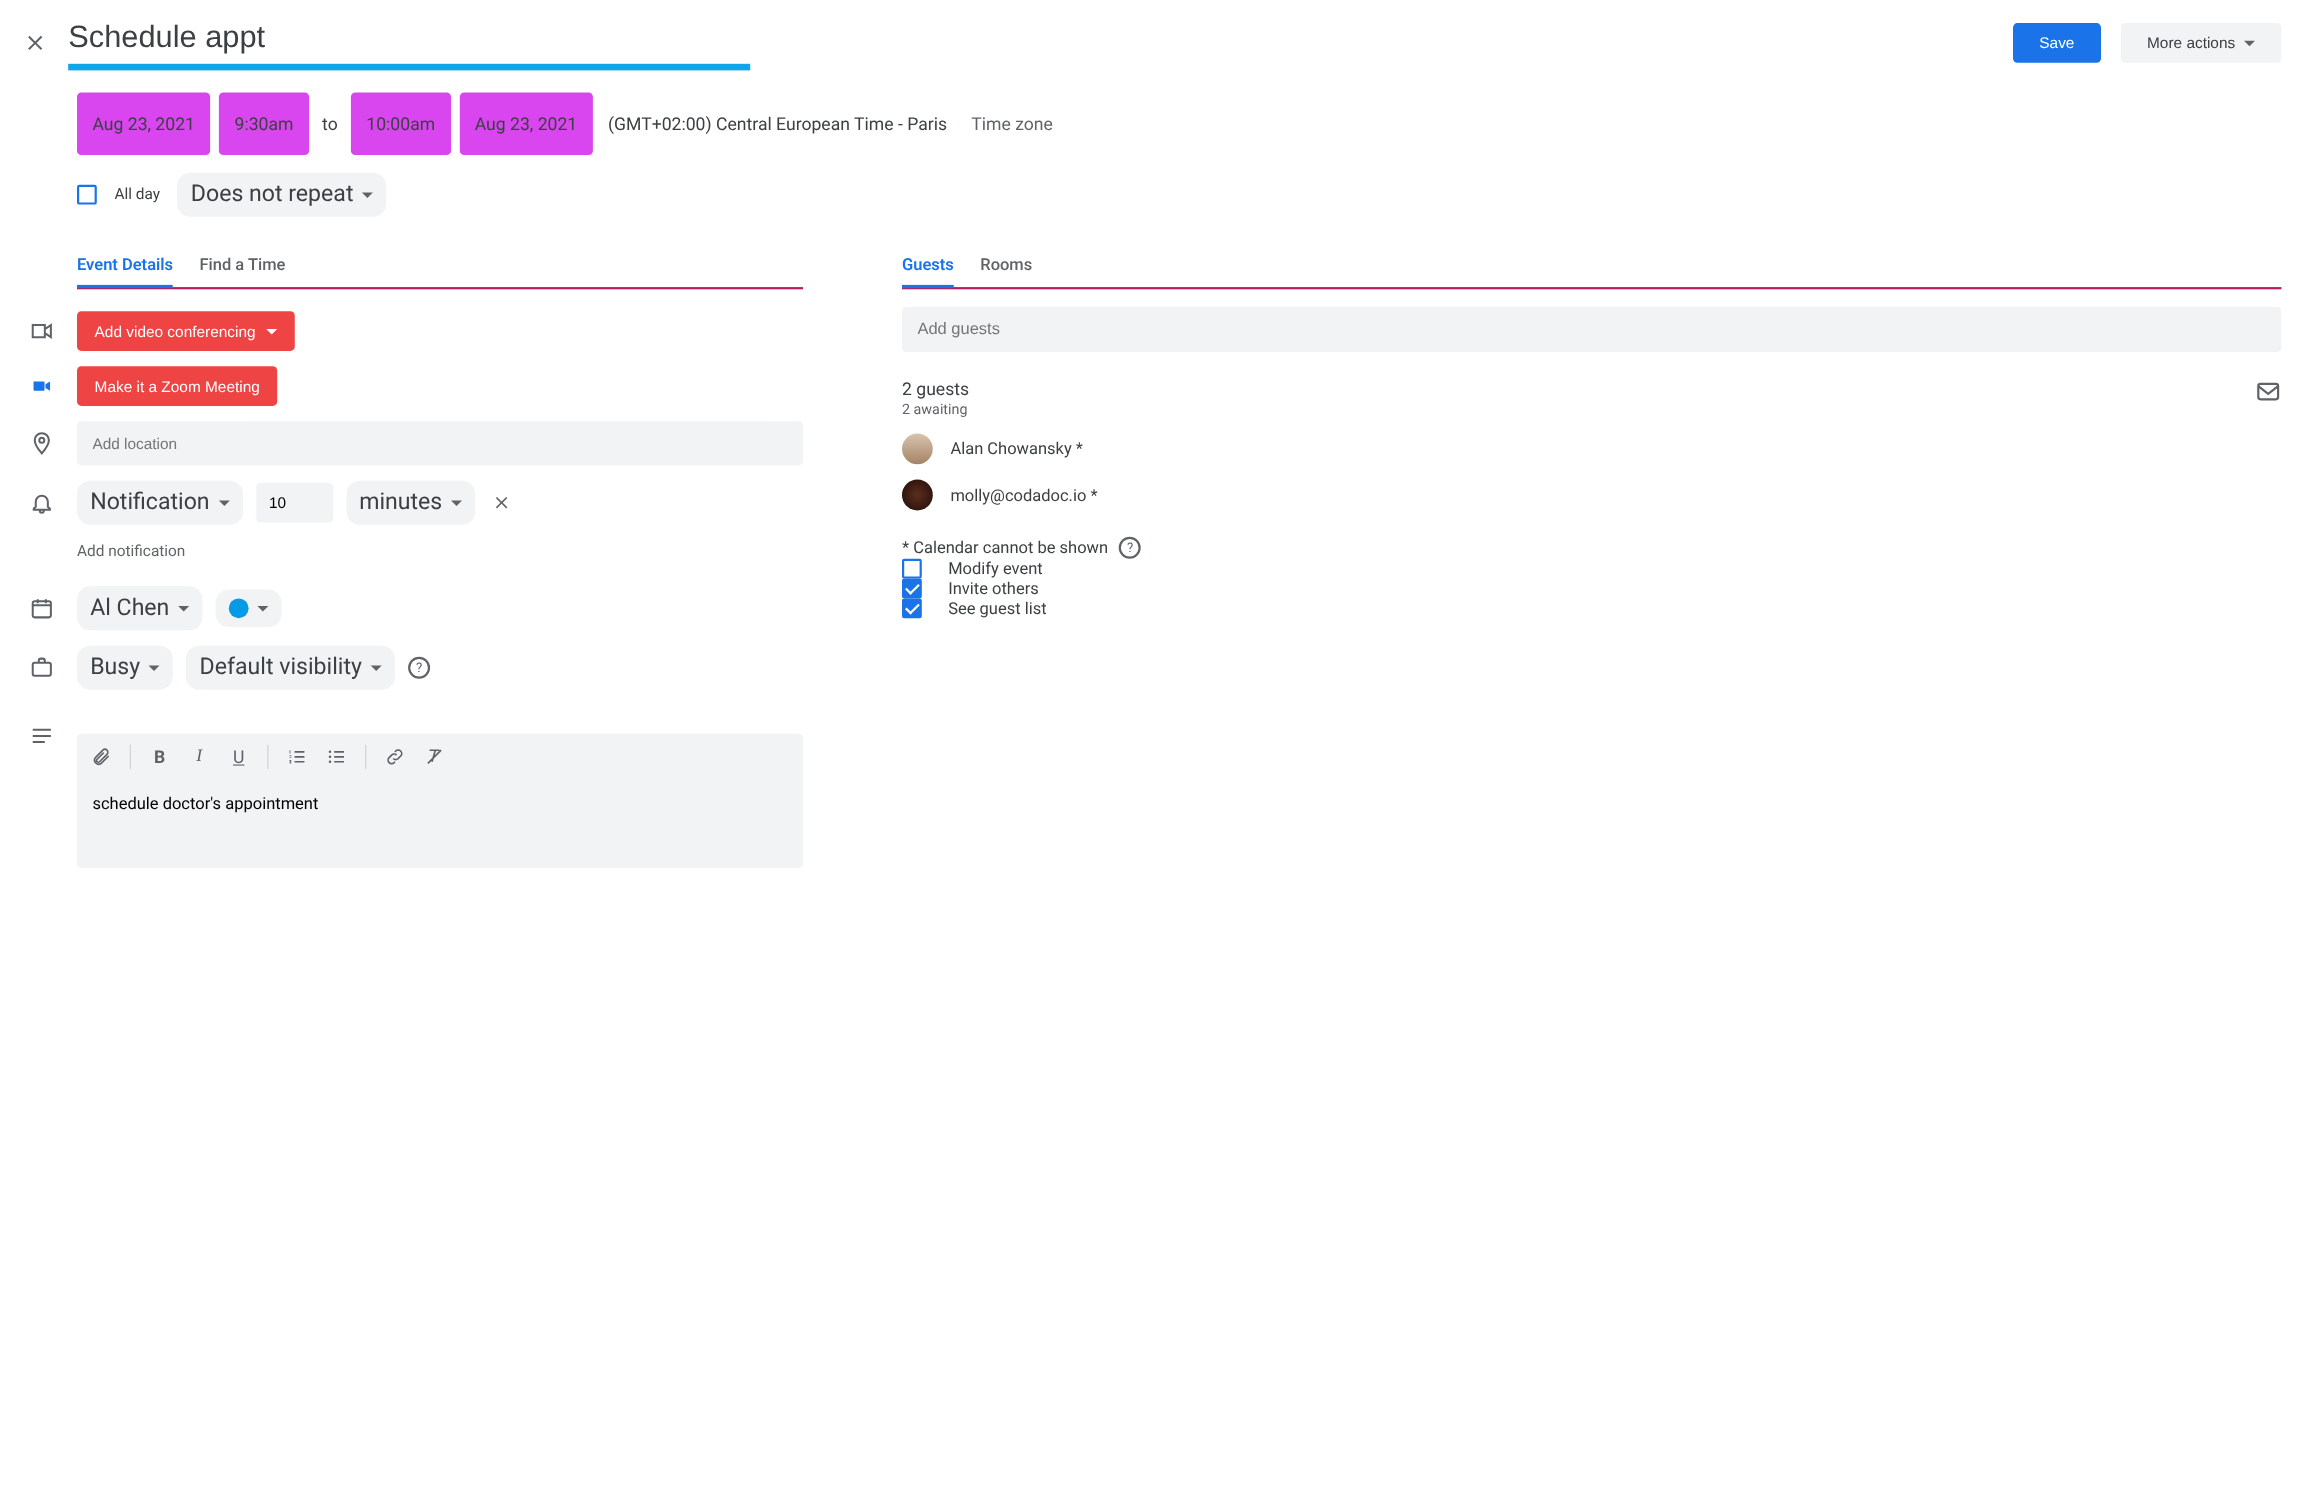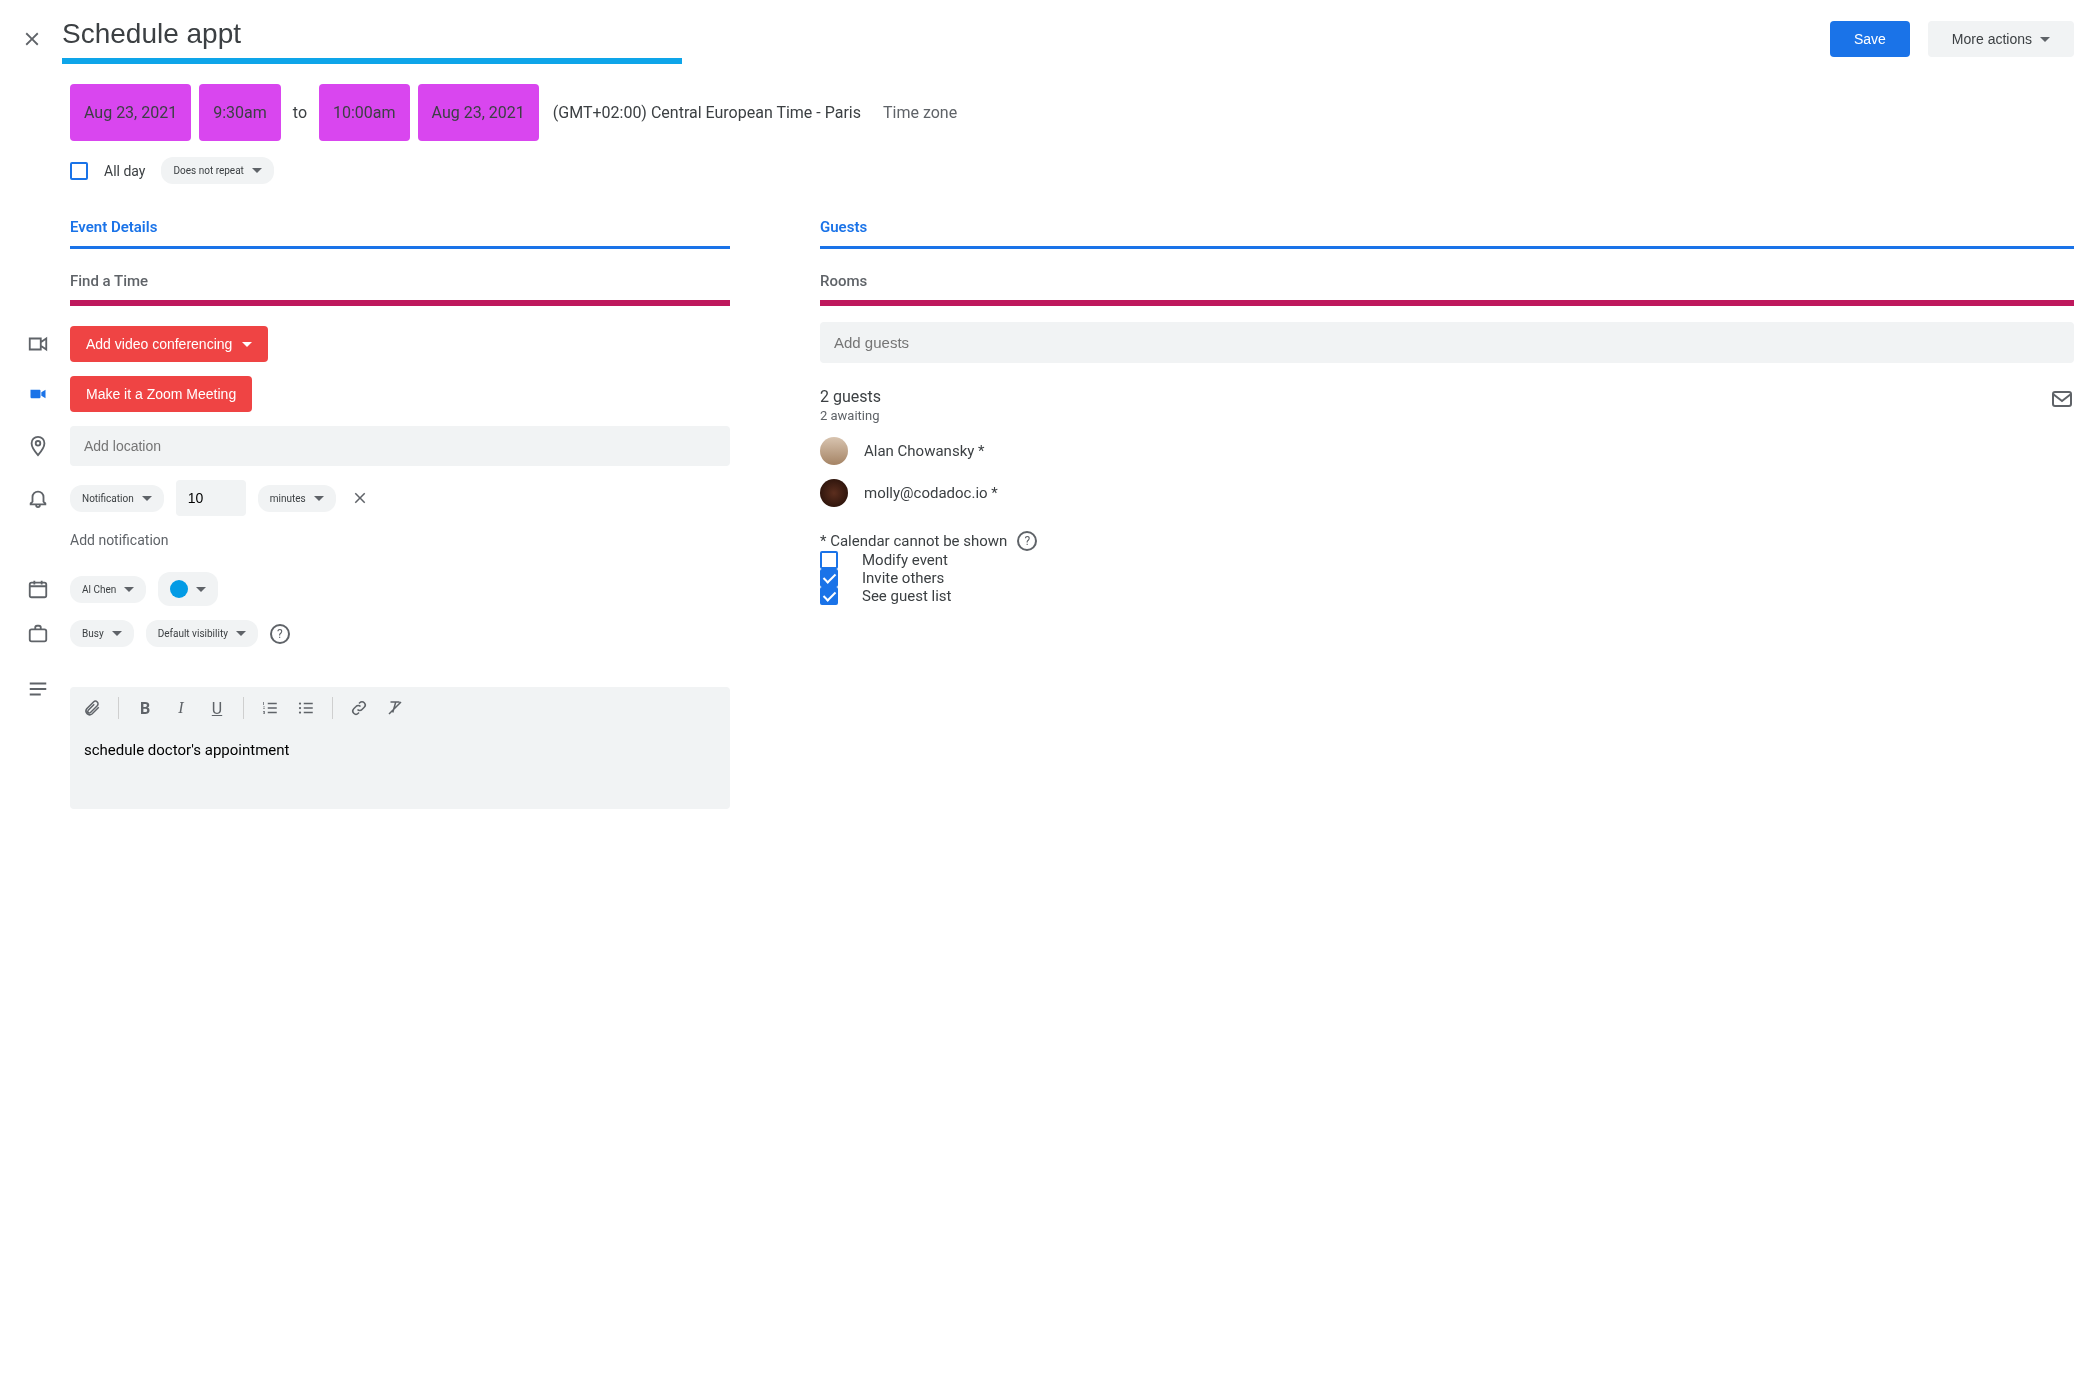--- a/index.html
+++ b/index.html
@@ -97,21 +97,21 @@
     width: 5px; height: 10px;
     border: solid white;
     border-width: 0 2px 2px 0;
     transform: rotate(45deg);
   }
   .allday-label { font-size: 14px; margin-right: 8px; margin-left: 8px; }
   .dropdown-chip {
     background: #f1f3f4;
     border-radius: 12px;
     padding: 8px 12px;
-    font-size: 10px;
+    font-size: 21px;
     display:flex;
     align-items:center;
     gap:8px;
     cursor:pointer;
   }
   .caret {
     width: 0; height: 0;
     border-left: 5px solid transparent;
     border-right: 5px solid transparent;
     border-top: 5px solid #5f6368;
@@ -125,22 +125,21 @@
     flex: 0 0 660px;
     margin-left: 50px;
   }
   .col-right {
     flex: 1;
     margin-left: 50px;
   }
   .tabs {
     display:flex;
     gap: 24px;
-    border-bottom: 6px solid #be185d;
-    flex-direction: column;
+    border-bottom: 2px solid #be185d;
   }
   .tab {
     font-size: 15px;
     color: #5f6368;
     padding: 0 0 10px 0;
     cursor:pointer;
     font-weight: 500;
   }
   .tab.active {
     color: #1a73e8;

